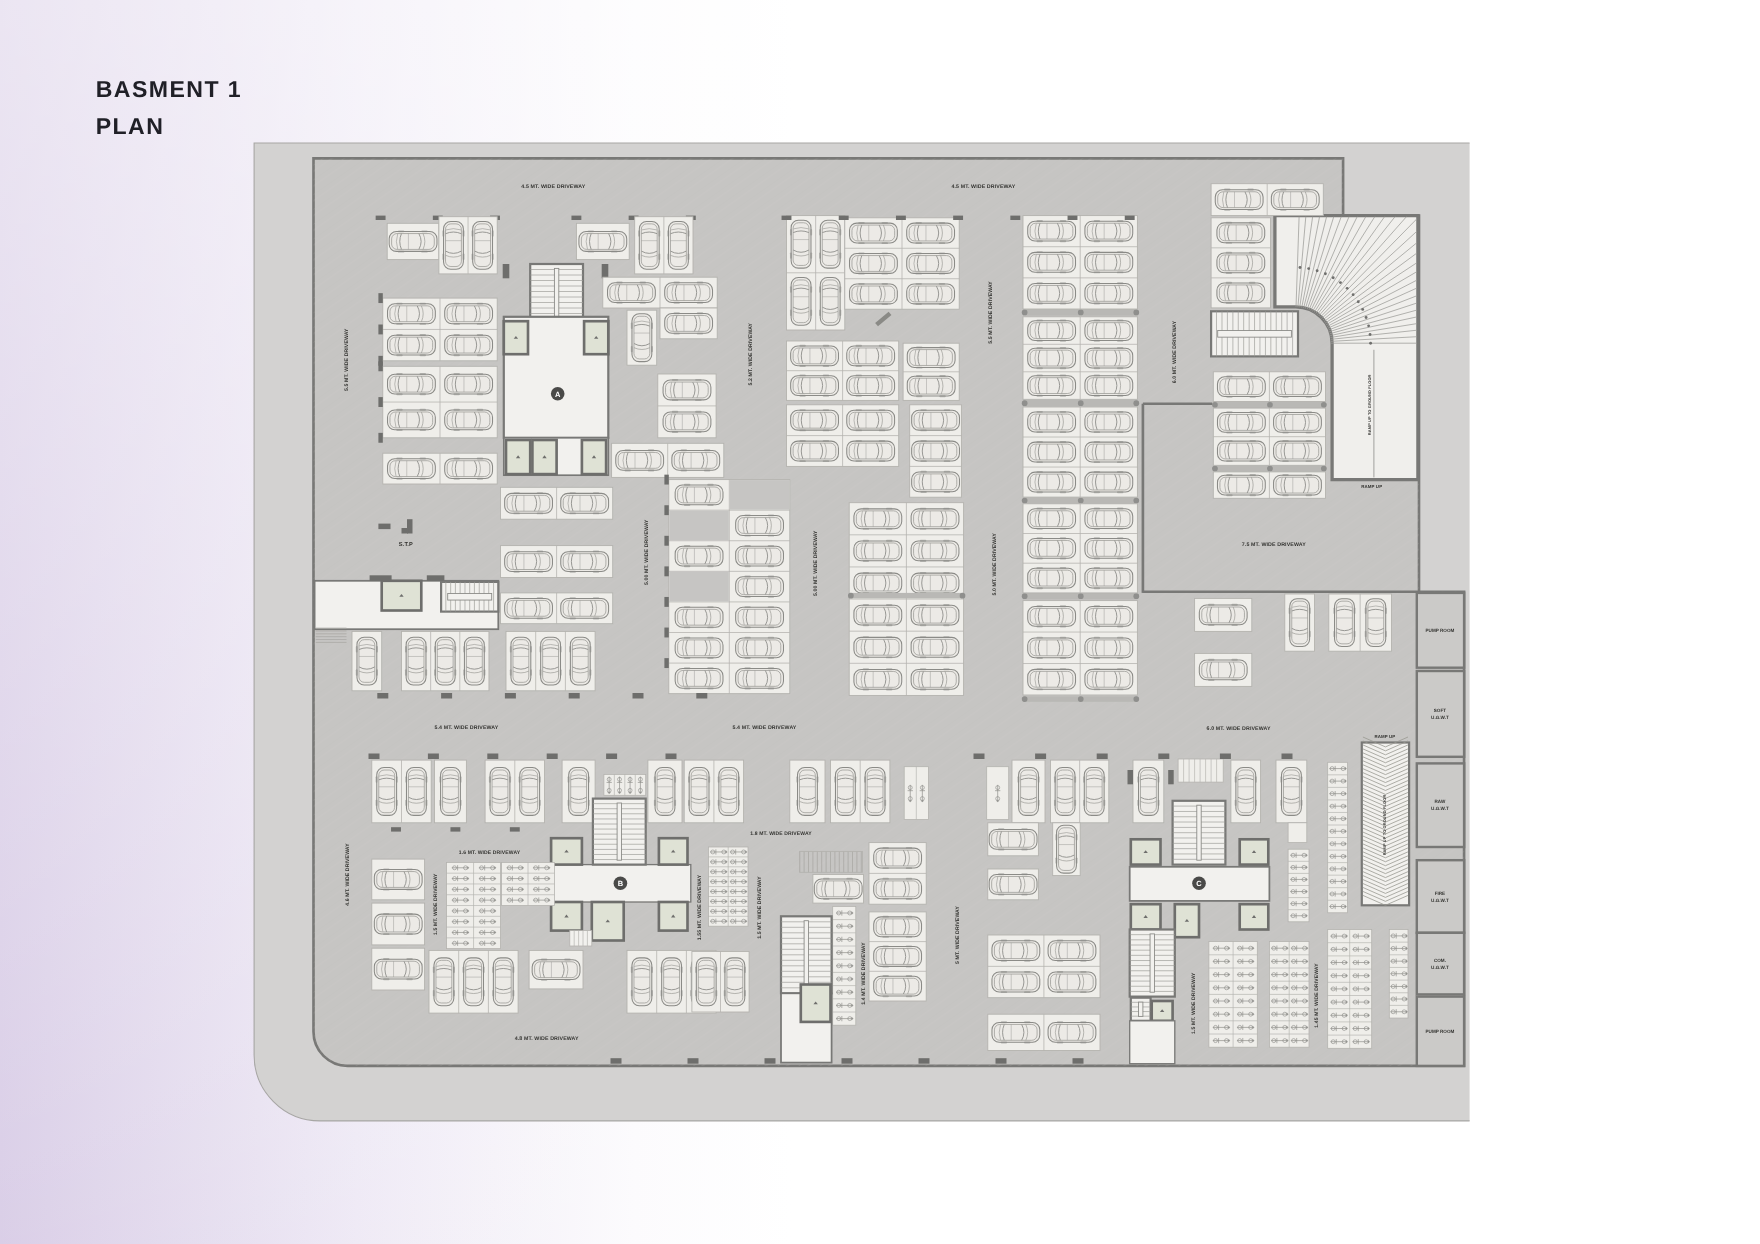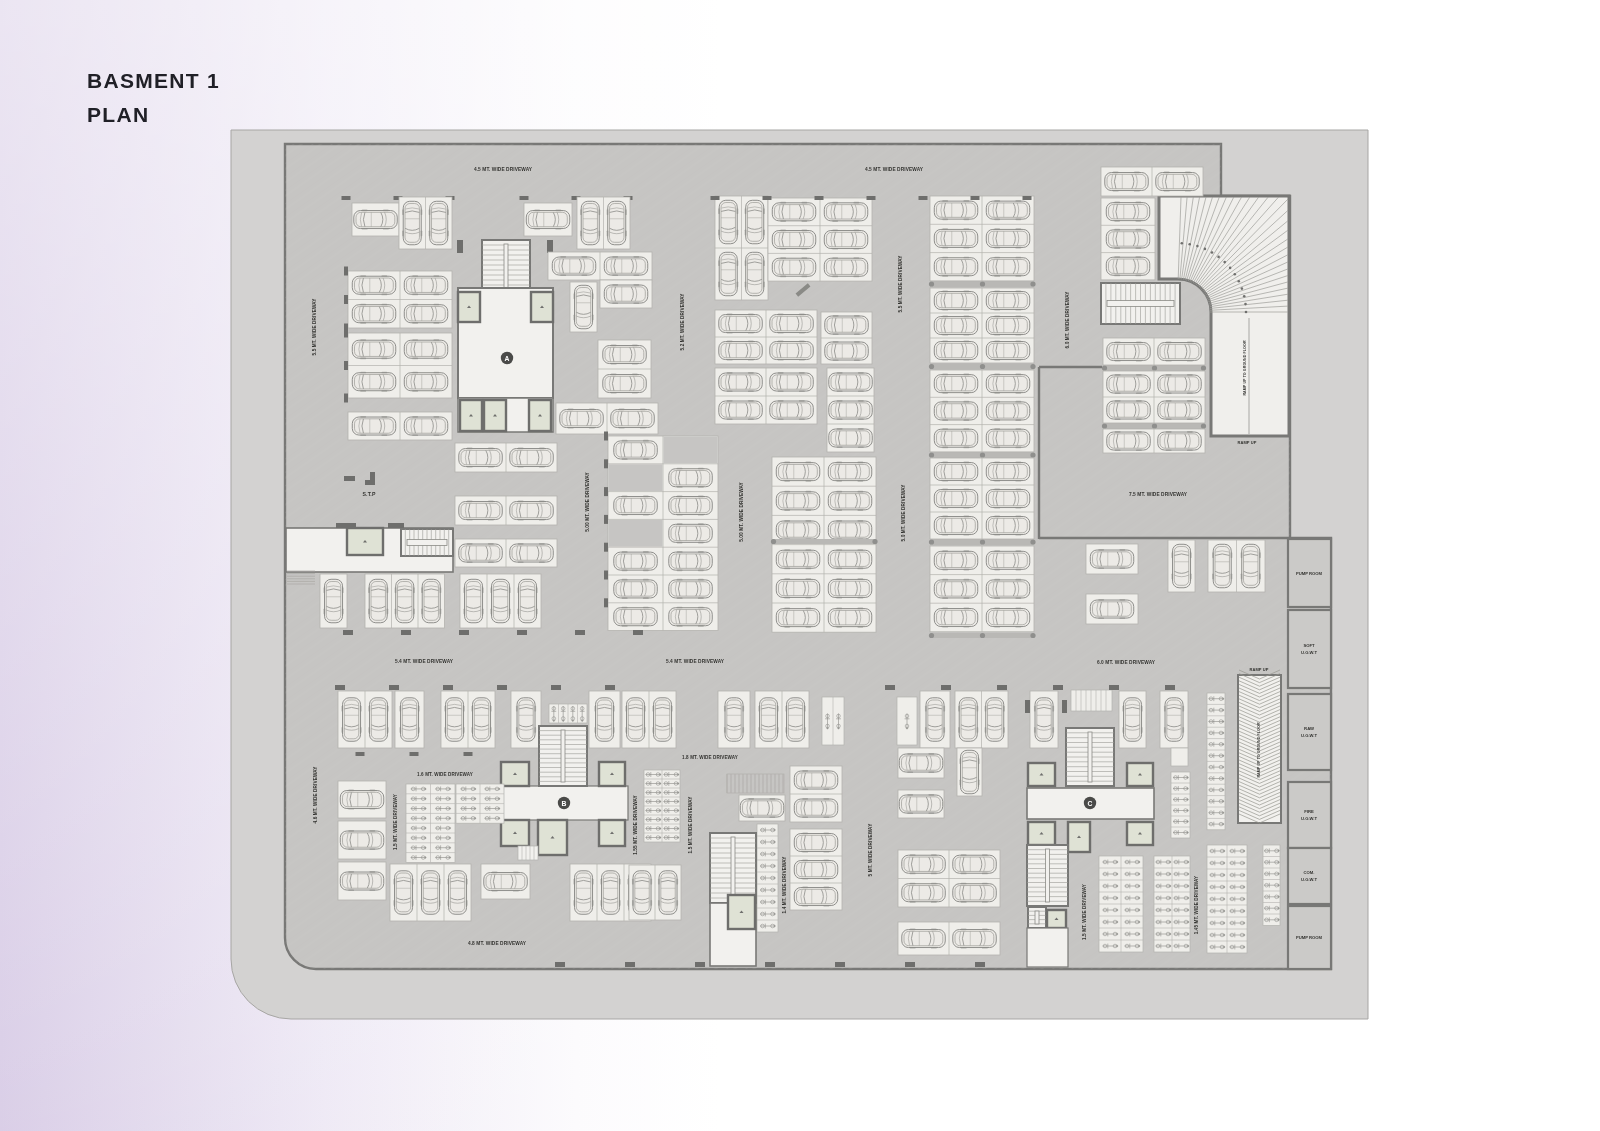--- a/index.html
+++ b/index.html
@@ -1,14 +1,14 @@
 <!DOCTYPE html>
 <html><head><meta charset="utf-8"><title>Basement 1 Plan</title>
 <style>html,body{margin:0;padding:0;background:#ffffff;}
-#page{position:relative;width:1600px;height:1131px;overflow:hidden;font-family:"Liberation Sans",sans-serif;}</style>
+#page{position:relative;width:1336px;height:1131px;overflow:hidden;font-family:"Liberation Sans",sans-serif;}</style>
 </head><body>
 <div id="page">
 <svg xmlns="http://www.w3.org/2000/svg" width="1600" height="1131" viewBox="0 0 1600 1131" font-family="Liberation Sans, sans-serif">
 <defs>
 <linearGradient id="bgg" x1="0" y1="0" x2="720" y2="0" gradientUnits="userSpaceOnUse">
 <stop offset="0" stop-color="#d8cce6"></stop>
           <stop offset="0.45" stop-color="#eee9f5"></stop>
           <stop offset="0.8" stop-color="#fcfbfd"></stop>
           <stop offset="1" stop-color="#ffffff"></stop>
 </linearGradient>

